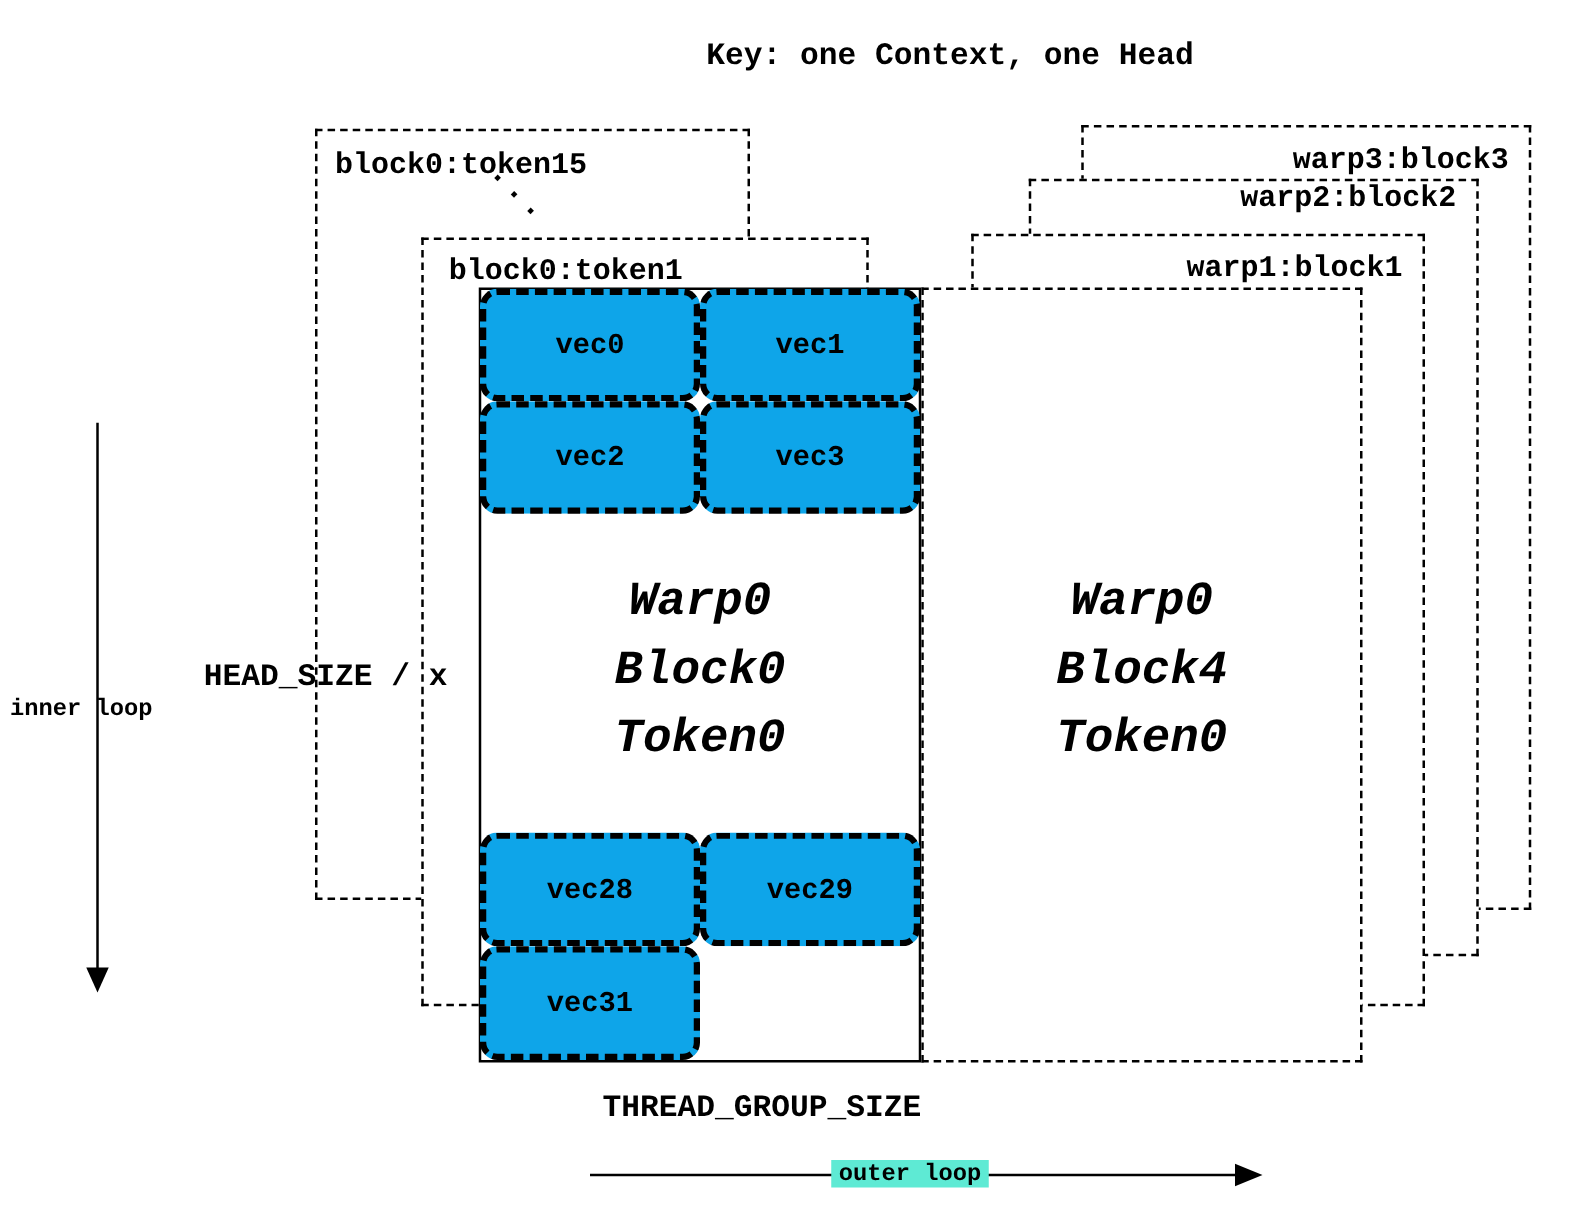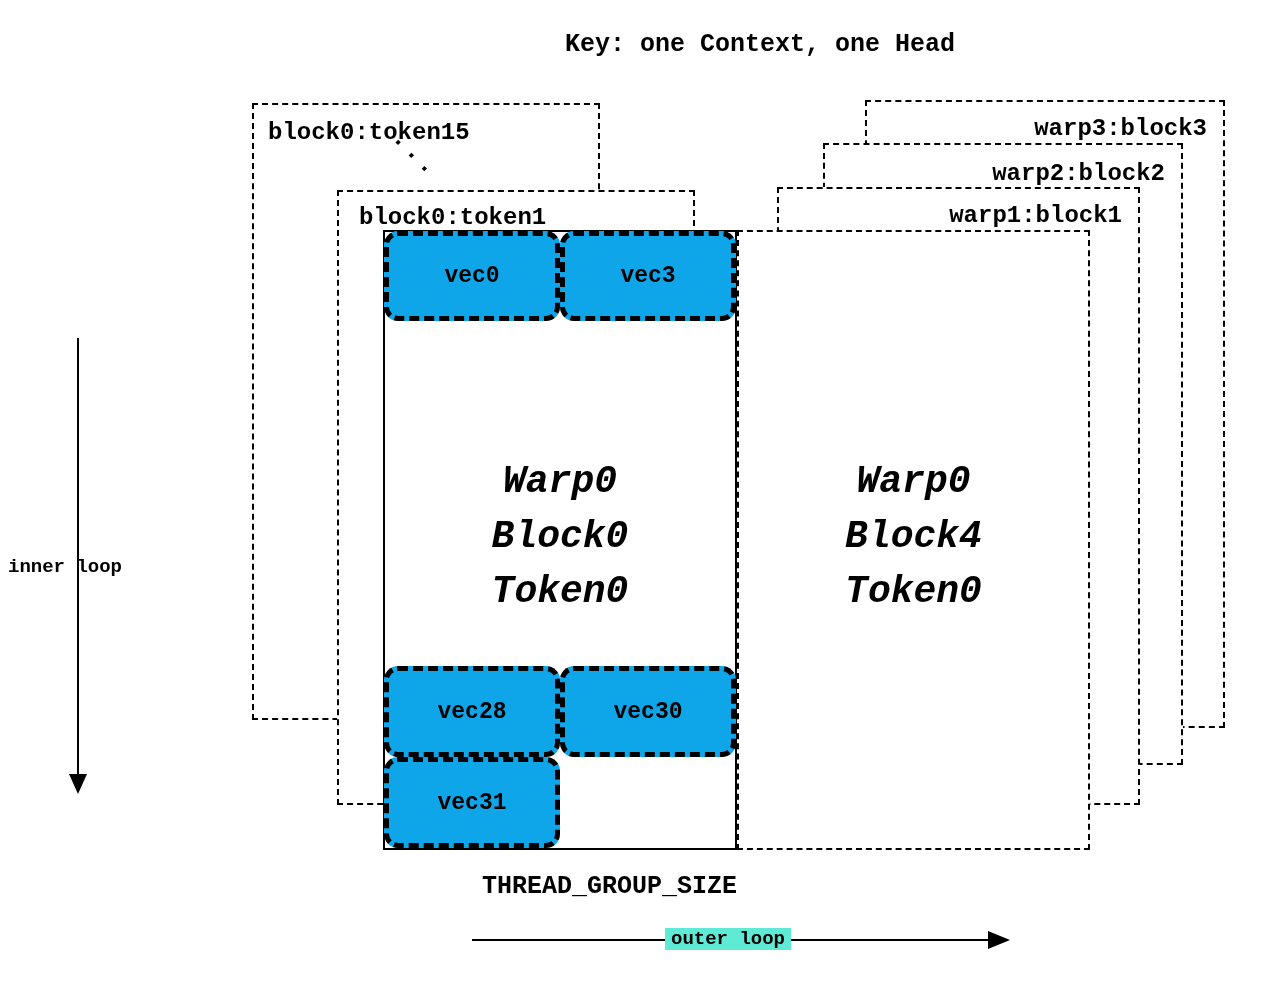--- a/index.html
+++ b/index.html
@@ -45,21 +45,21 @@
 <body>
 
 <div id="diagram">
 
   <div class="title">Key: one Context, one Head</div>
 
   <div class="box dashed" style="left:865px; top:100px; width:360px; height:628px; z-index:1;">
     <div class="box-label" style="right:16px; top:13px; text-align:right;">warp3:block3</div>
   </div>
   <div class="box dashed" style="left:823px; top:143px; width:360px; height:622px; z-index:2;">
-    <div class="box-label" style="right:16px; top:15px; text-align:right;">warp2:block2</div>
+    <div class="box-label" style="right:16px; top:1px; text-align:right;">warp2:block2</div>
   </div>
   <div class="box dashed" style="left:777px; top:187px; width:363px; height:618px; z-index:3;">
     <div class="box-label" style="right:16px; top:13px; text-align:right;">warp1:block1</div>
   </div>
 
   <div class="box dashed" style="left:737px; top:230px; width:353px; height:620px; z-index:4;">
     <div class="big-text">
       <div>Warp0</div>
       <div>Block4</div>
       <div>Token0</div>
@@ -73,36 +73,39 @@
   <div class="dots">...</div>
 
   <div class="box dashed" style="left:337px; top:190px; width:358px; height:615px; z-index:4;">
     <div class="box-label" style="left:20px; top:12px;">block0:token1</div>
   </div>
 
   <div class="box solid" style="left:383px; top:230px; width:354px; height:620px; z-index:5;">
 
     <div class="vec-grid" style="left:-1px; top:-1px; width:352px; height:180px;">
       <div class="vec-cell">vec0</div>
+      <div class="vec-cell">vec1</div>
+      <div class="vec-cell">vec2</div>
       <div class="vec-cell">vec3</div>
     </div>
 
     <div class="big-text">
       <div>Warp0</div>
       <div>Block0</div>
       <div>Token0</div>
     </div>
 
     <div class="vec-grid" style="left:-1px; top:434px; width:352px; height:182px;">
       <div class="vec-cell">vec28</div>
-      <div class="vec-cell">vec30</div>
+      <div class="vec-cell">vec29</div>
       <div class="vec-cell">vec31</div>
     </div>
   </div>
 
+  <div class="annotation mono-label" style="left:163px; top:527px;">HEAD_SIZE / x</div>
   <div class="annotation loop-label" style="left:8px; top:556px;">inner loop</div>
 
   <svg class="arrow-svg" style="left:65px; top:338px;" width="26" height="458">
     <line x1="13" y1="0" x2="13" y2="438" stroke="#000" stroke-width="2"></line>
     <polygon points="4,436 22,436 13,456" fill="#000"></polygon>
   </svg>
 
   <div class="annotation mono-label" style="left:383px; top:872px; width:354px; text-align:right;">THREAD_GROUP_SIZE</div>
 
   <svg class="arrow-svg" style="left:472px; top:926px;" width="540" height="28">

